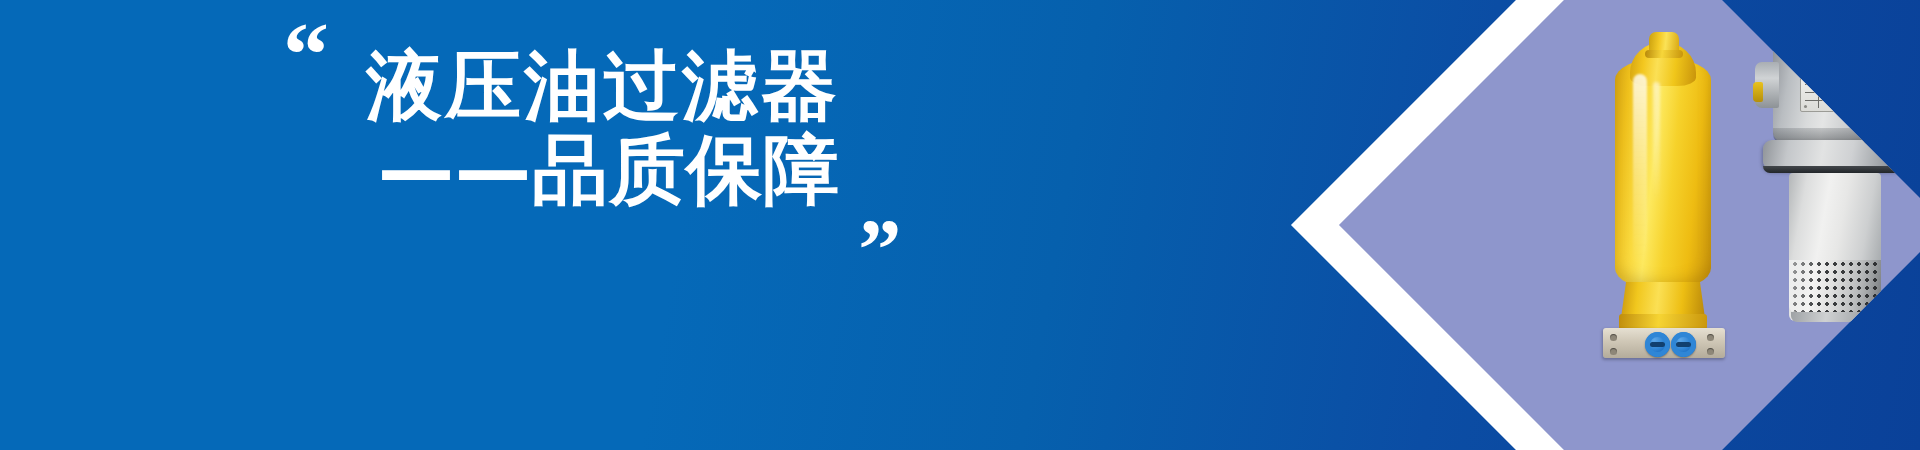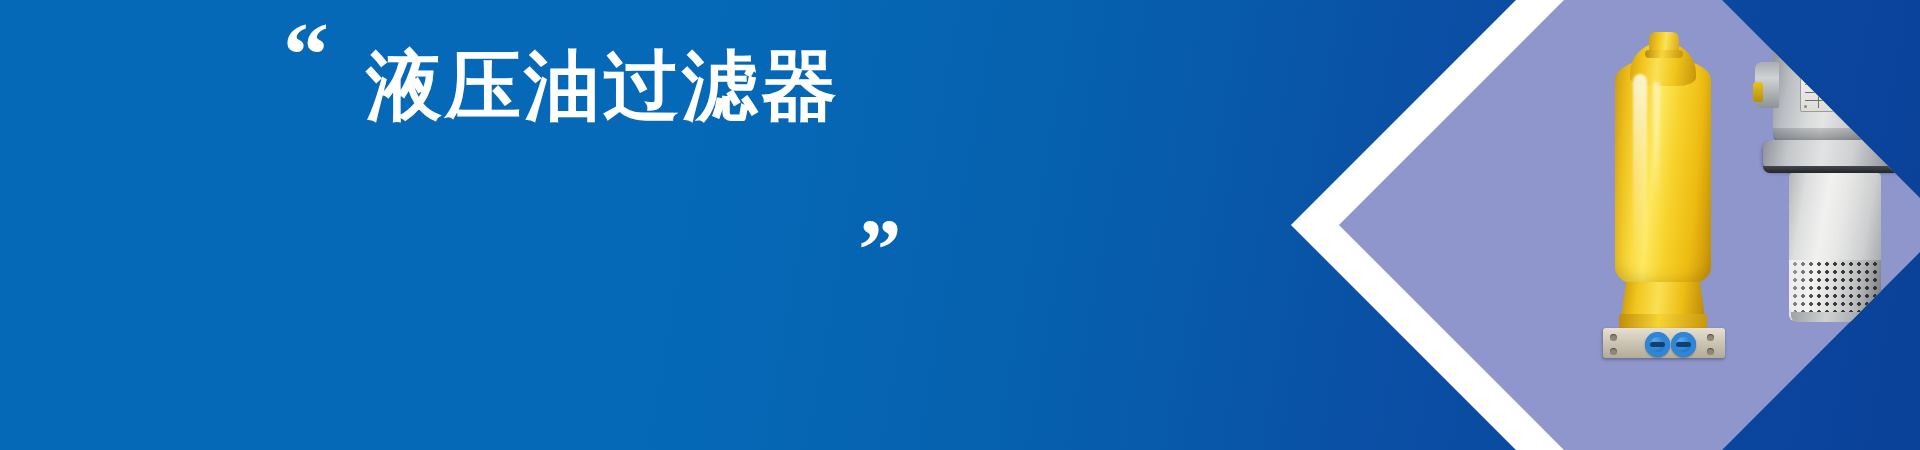--- a/index.html
+++ b/index.html
@@ -398,19 +398,20 @@
       </div>
     </div>
   </div>
 
   <div class="text-block">
 
     <div class="quote-open">“</div>
 
     <div class="headline">
       <div class="hl-line l1">液压油过滤器</div>
+      <div class="hl-line l2">——品质保障</div>
       <div class="quote-close">„</div>
     </div>
 
 
   </div>
 
 </div>
 
 </body></html>

